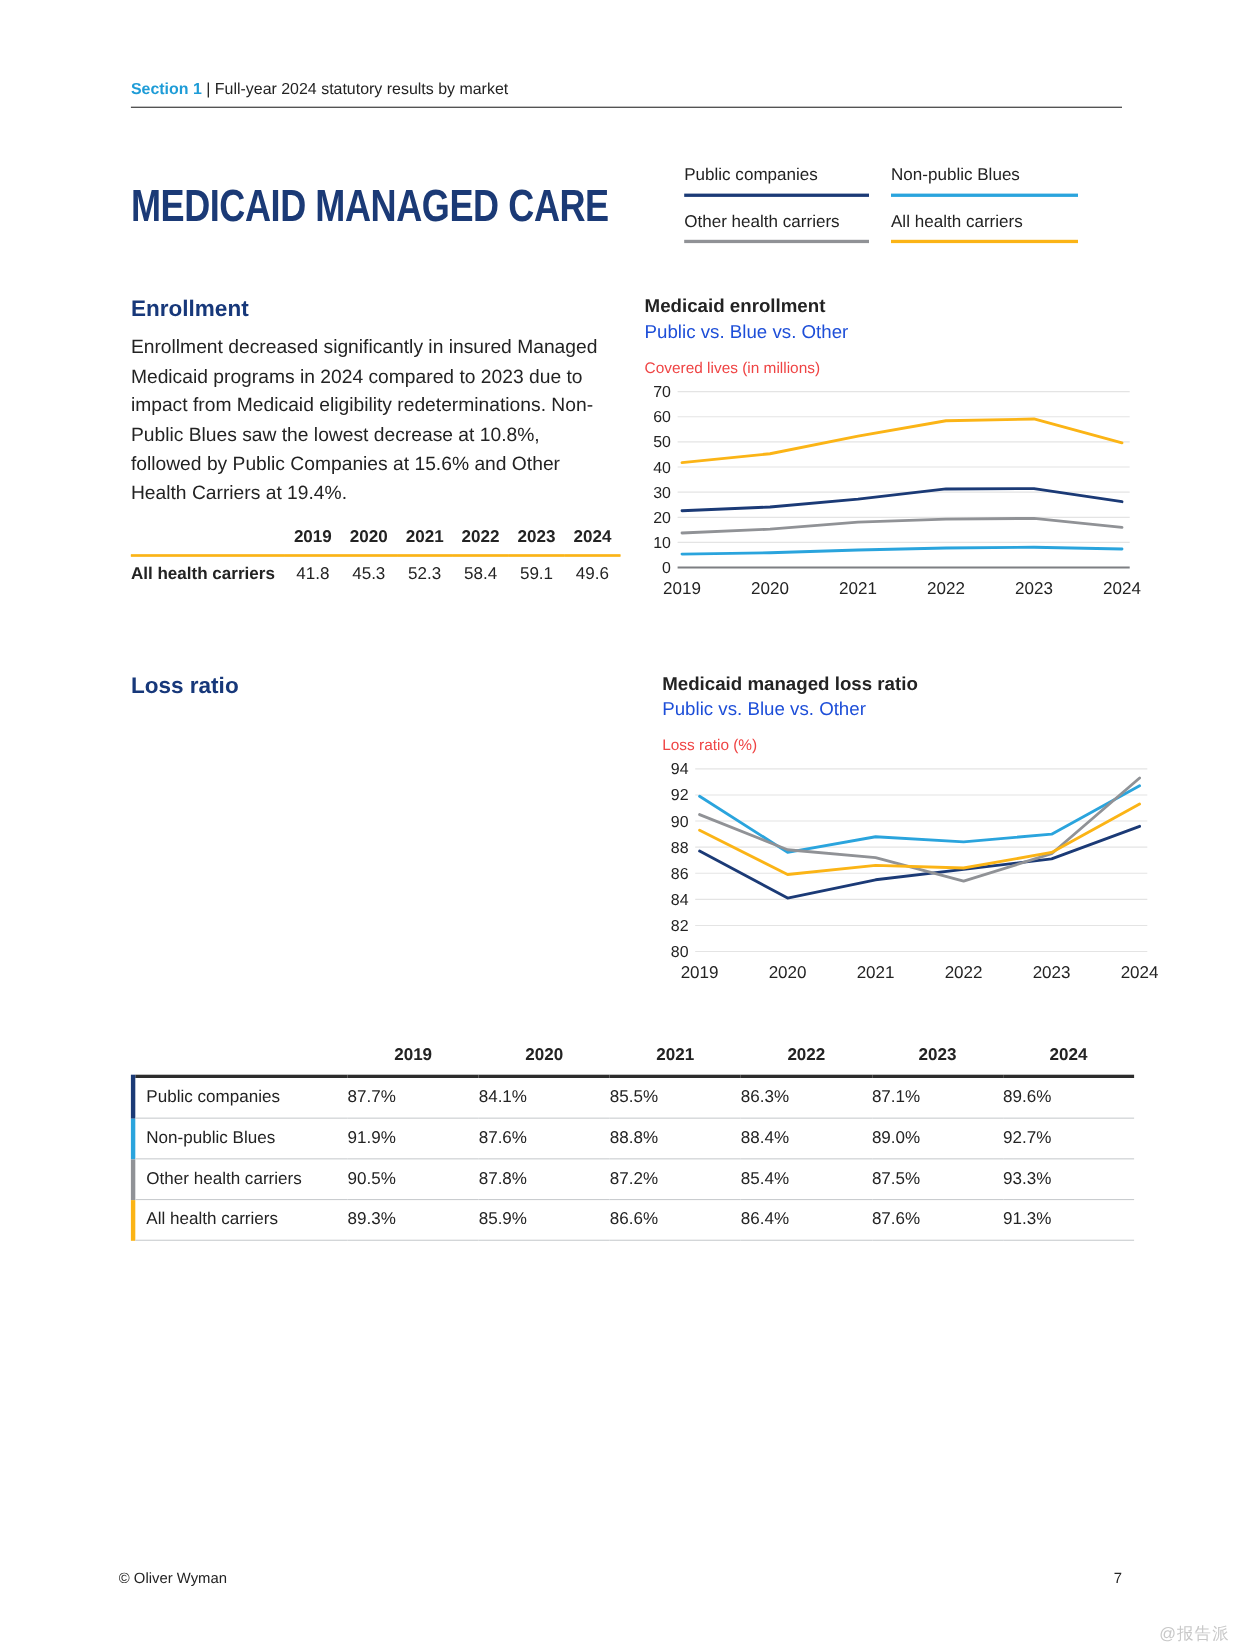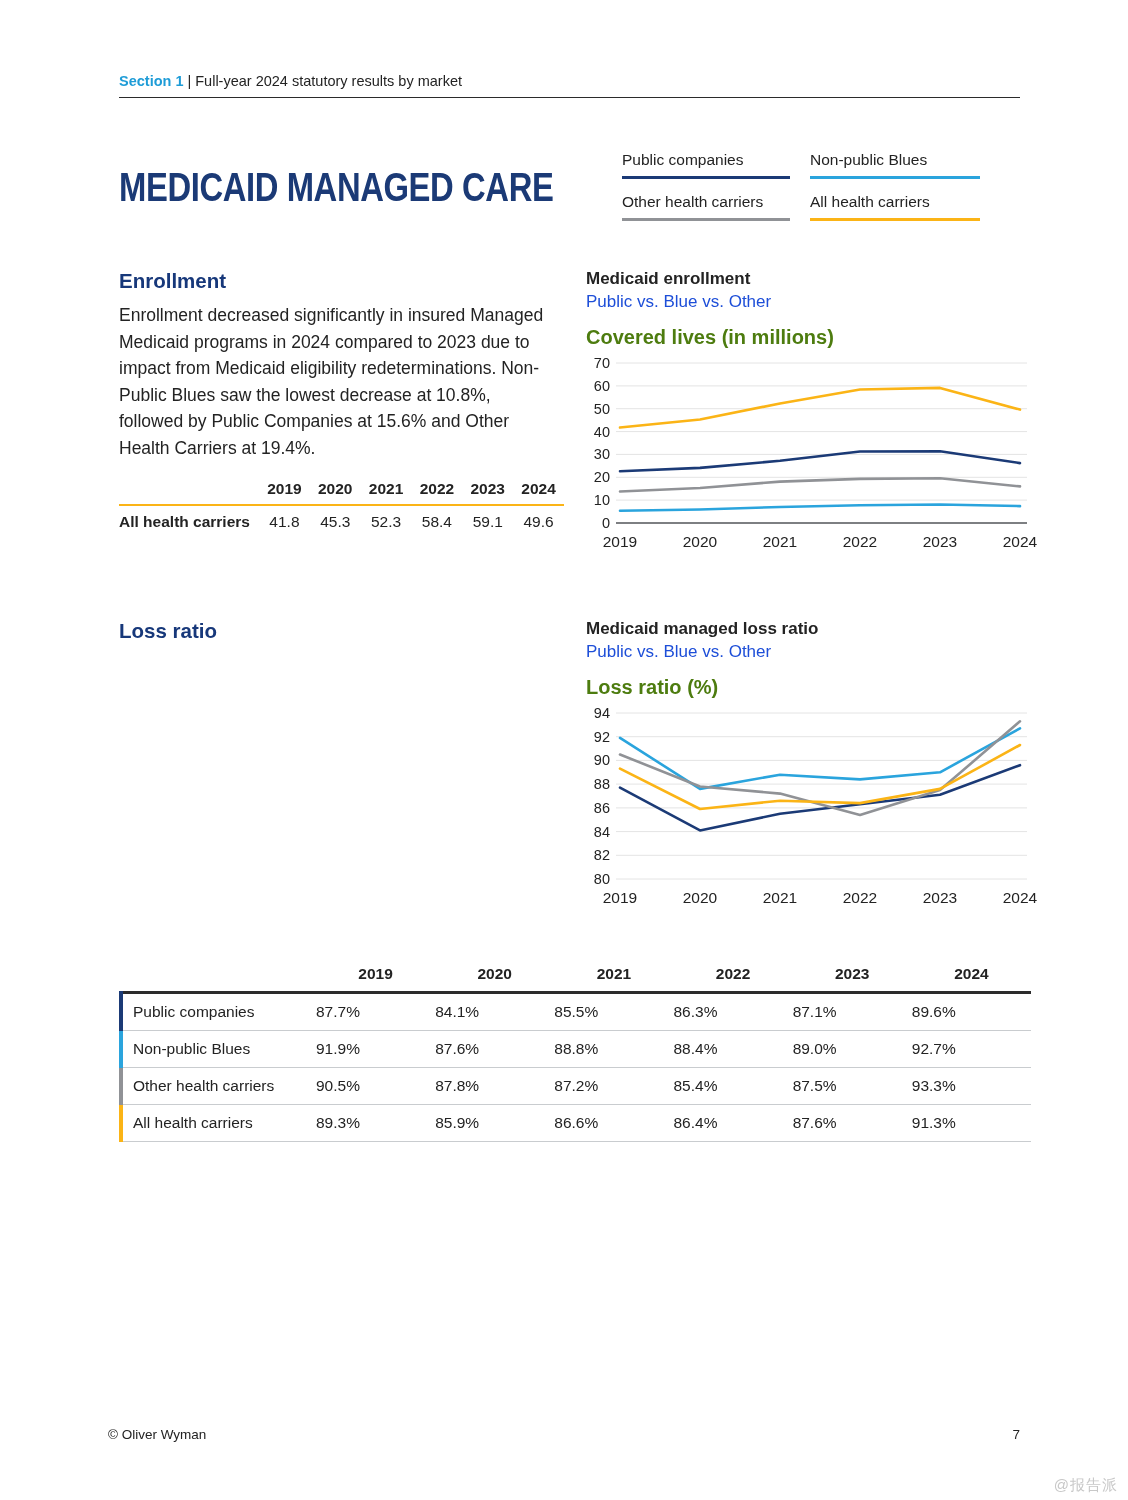--- a/index.html
+++ b/index.html
@@ -38,24 +38,24 @@
   .mini-table { margin-top:16px; border-collapse:collapse; width:445px; font-size:15.5px; }
   .mini-table th { font-weight:bold; text-align:center; padding:3px 0 6px 0; }
   .mini-table th.lbl, .mini-table td.lbl { text-align:left; width:140px; }
   .mini-table thead tr { border-bottom:2.5px solid #fbb416; }
   .mini-table td { text-align:center; padding:7px 0 3px 0; }
   .mini-table td.lbl { font-weight:bold; }
 
   
   .chart-title { font-size:17px; font-weight:bold; color:#232323; }
   .chart-subtitle { font-size:17px; color:#1d4ed8; margin-top:3px; }
-  .chart-ylabel { font-size:20px; color:#4d7c0f; margin-top:14px; margin-bottom:8px;font-weight:bold; }
+  .chart-ylabel { font-size:14px; color:#ef4444; margin-top:14px; margin-bottom:8px; }
   .chart-svg-wrap svg { overflow:visible; display:block; }
 
-  .loss-row { margin-top:64px; }
+  .loss-row { margin-top:64px;gap:16px; }
 
   
   .big-table-wrap { margin-top:50px; }
   .big-table { border-collapse:collapse; width:912px; font-size:15.5px; table-layout:fixed; }
   .big-table th { font-weight:bold; text-align:center; padding:4px 0 8px 0; }
   .big-table th.lbl { width:195px; }
   .big-table thead tr { border-bottom:3px solid #2c2c2c; }
   .big-table tbody tr { border-bottom:1px solid #c9cccf; }
   .big-table td { padding:9px 0; }
   .big-table td.lbl { text-align:left; padding-left:10px; border-left:4px solid transparent; }

